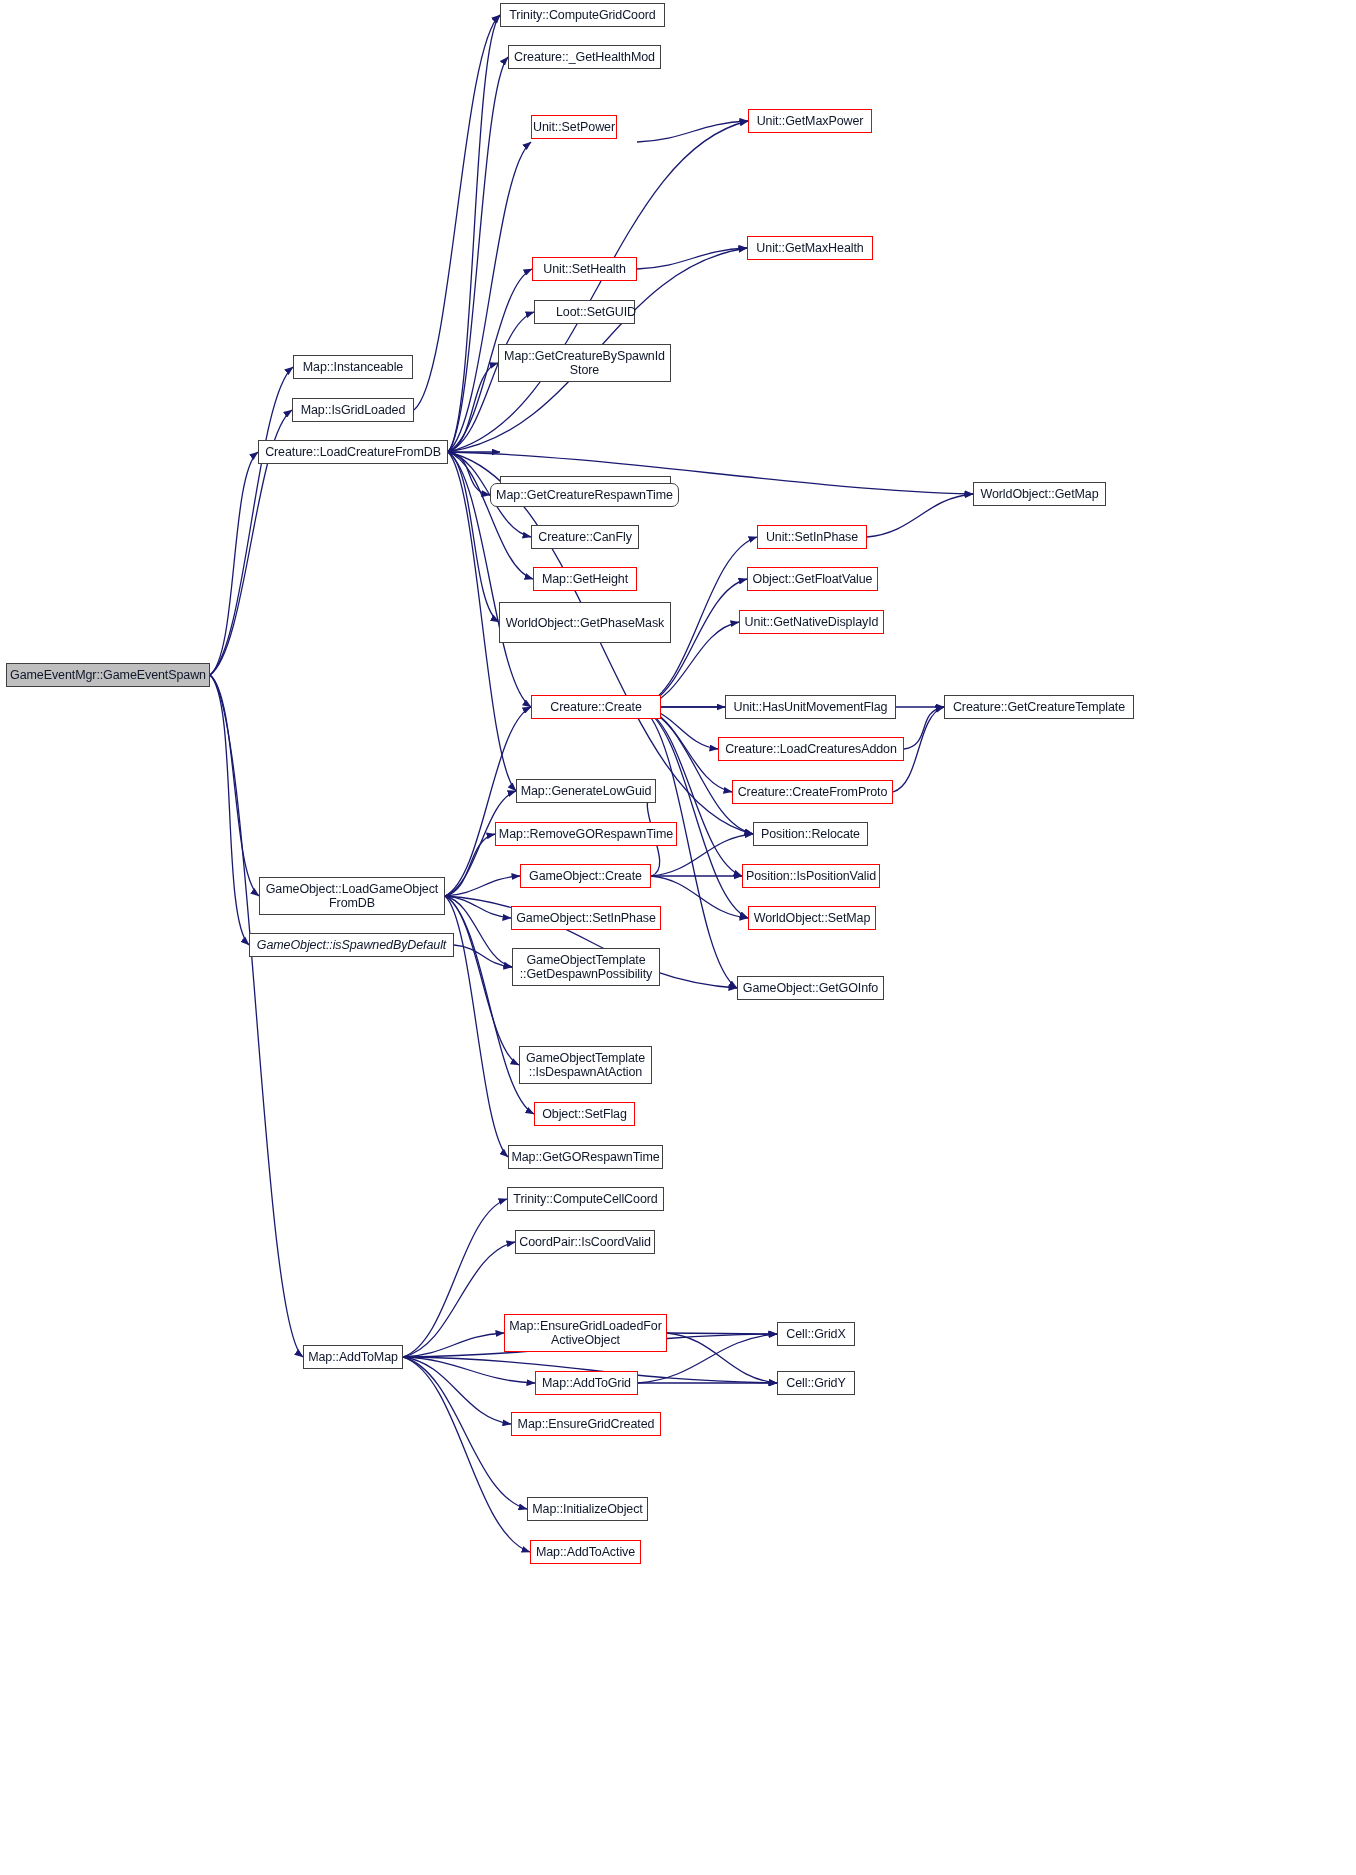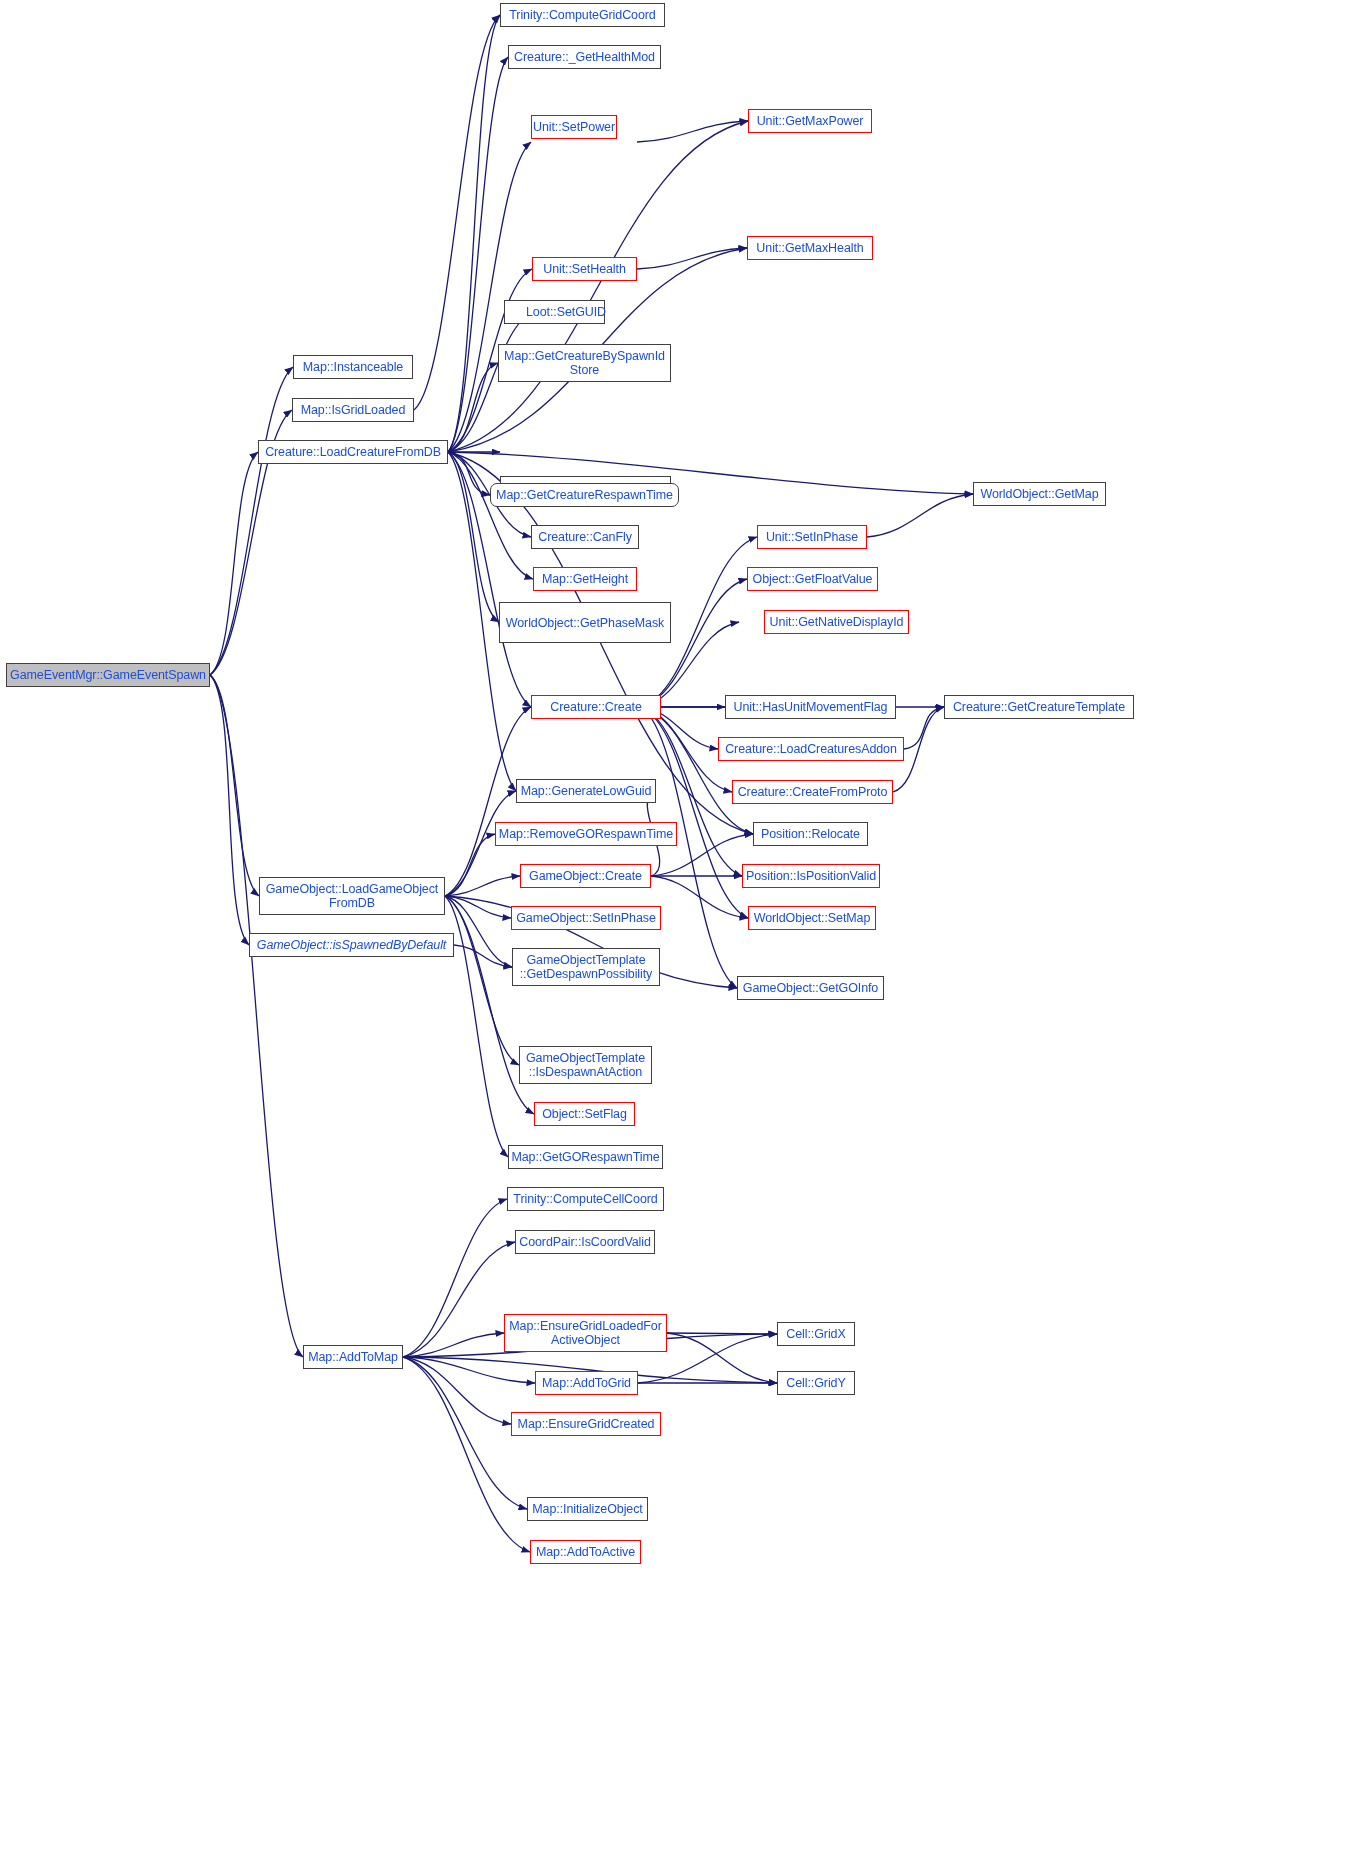--- a/index.html
+++ b/index.html
@@ -26,21 +26,21 @@
     position: absolute;
     box-sizing: border-box;
     background: #ffffff;
     border: 1px solid #404040;
     display: flex;
     align-items: center;
     justify-content: center;
     text-align: center;
     font-size: 12.5px;
     line-height: 14px;
-    color: #1d4ed8;
+    color: #0f172a;
     white-space: pre-line;
     letter-spacing: -0.1px;
     z-index: 5;
   }
   .node.red {
     border-color: #ff0000;
   }
   .node.root {
     background: #bfbfbf;
     border-color: #404040;
@@ -129,35 +129,35 @@
       </g>
   </svg>
   <div id="node-layer">
       <div class="node root" style="left: 6px; top: 663px; width: 204px; height: 24px;"><span>GameEventMgr::GameEventSpawn</span></div>
       <div class="node" style="left: 500px; top: 3px; width: 165px; height: 24px;"><span>Trinity::ComputeGridCoord</span></div>
       <div class="node" style="left: 508px; top: 45px; width: 153px; height: 24px;"><span>Creature::_GetHealthMod</span></div>
       <div class="node red" style="left: 748px; top: 109px; width: 124px; height: 24px;"><span>Unit::GetMaxPower</span></div>
       <div class="node red" style="left: 531px; top: 115px; width: 86px; height: 24px;"><span>Unit::SetPower</span></div>
       <div class="node red" style="left: 747px; top: 236px; width: 126px; height: 24px;"><span>Unit::GetMaxHealth</span></div>
       <div class="node red" style="left: 532px; top: 257px; width: 105px; height: 24px;"><span>Unit::SetHealth</span></div>
-      <div class="node" style="left: 504px; top: 300px; width: 101px; height: 24px; padding-left: 21px;"><span>Loot::SetGUID</span></div>
+      <div class="node" style="left: 534px; top: 300px; width: 101px; height: 24px; padding-left: 21px;"><span>Loot::SetGUID</span></div>
       <div class="node" style="left: 498px; top: 344px; width: 173px; height: 38px;"><span>Map::GetCreatureBySpawnId
 Store</span></div>
       <div class="node" style="left: 293px; top: 355px; width: 120px; height: 24px;"><span>Map::Instanceable</span></div>
       <div class="node" style="left: 292px; top: 398px; width: 122px; height: 24px;"><span>Map::IsGridLoaded</span></div>
       <div class="node" style="left: 258px; top: 440px; width: 190px; height: 24px;"><span>Creature::LoadCreatureFromDB</span></div>
       <div class="node" style="left: 500px; top: 440px; width: 171px; height: 24px; margin-top: 36px;"><span>Creature::SetHomePosition</span></div>
       <div class="node" style="left: 490px; top: 483px; width: 189px; height: 24px; border-radius: 7px;"><span>Map::GetCreatureRespawnTime</span></div>
       <div class="node" style="left: 531px; top: 525px; width: 108px; height: 24px;"><span>Creature::CanFly</span></div>
       <div class="node red" style="left: 533px; top: 567px; width: 104px; height: 24px;"><span>Map::GetHeight</span></div>
       <div class="node" style="left: 499px; top: 602px; width: 172px; height: 41px;"><span>WorldObject::GetPhaseMask</span></div>
       <div class="node" style="left: 973px; top: 482px; width: 133px; height: 24px;"><span>WorldObject::GetMap</span></div>
       <div class="node red" style="left: 757px; top: 525px; width: 110px; height: 24px;"><span>Unit::SetInPhase</span></div>
       <div class="node red" style="left: 747px; top: 567px; width: 131px; height: 24px;"><span>Object::GetFloatValue</span></div>
-      <div class="node red" style="left: 739px; top: 610px; width: 145px; height: 24px; margin-left: 25px;"><span>Unit::GetNativeDisplayId</span></div>
+      <div class="node red" style="left: 739px; top: 610px; width: 145px; height: 24px;"><span>Unit::GetNativeDisplayId</span></div>
       <div class="node red" style="left: 531px; top: 695px; width: 130px; height: 24px;"><span>Creature::Create</span></div>
       <div class="node" style="left: 725px; top: 695px; width: 171px; height: 24px;"><span>Unit::HasUnitMovementFlag</span></div>
       <div class="node" style="left: 944px; top: 695px; width: 190px; height: 24px;"><span>Creature::GetCreatureTemplate</span></div>
       <div class="node red" style="left: 718px; top: 737px; width: 186px; height: 24px;"><span>Creature::LoadCreaturesAddon</span></div>
       <div class="node red" style="left: 732px; top: 780px; width: 161px; height: 24px;"><span>Creature::CreateFromProto</span></div>
       <div class="node" style="left: 516px; top: 779px; width: 140px; height: 24px;"><span>Map::GenerateLowGuid</span></div>
       <div class="node red" style="left: 495px; top: 822px; width: 182px; height: 24px;"><span>Map::RemoveGORespawnTime</span></div>
       <div class="node" style="left: 753px; top: 822px; width: 115px; height: 24px;"><span>Position::Relocate</span></div>
       <div class="node red" style="left: 520px; top: 864px; width: 131px; height: 24px;"><span>GameObject::Create</span></div>
       <div class="node red" style="left: 742px; top: 864px; width: 138px; height: 24px;"><span>Position::IsPositionValid</span></div>

